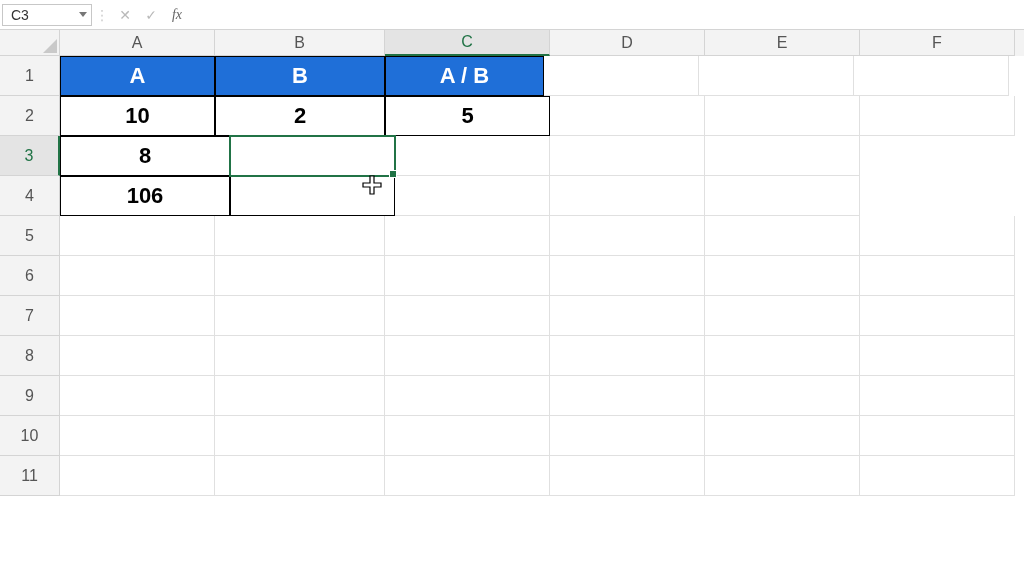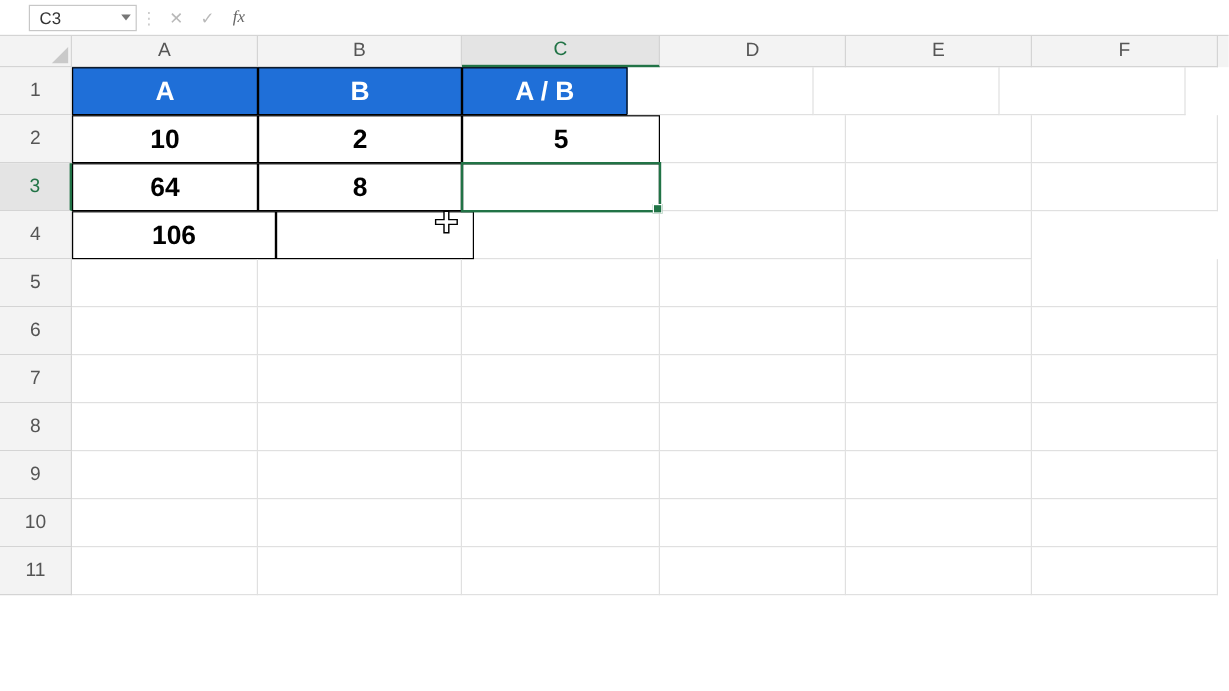--- a/index.html
+++ b/index.html
@@ -23,21 +23,21 @@
   .name-box {
     width: 90px;
     height: 22px;
     border: 1px solid #c7c7c7;
     background: #ffffff;
     display: flex;
     align-items: center;
     padding: 2px 8px;
     color: #333;
     position: relative;
-    margin-left: 24px;
+    margin-left: 2px;
   }
   .name-box .dd {
     position: absolute;
     right: 4px;
     width: 0; height: 0;
     border-left: 4px solid transparent;
     border-right: 4px solid transparent;
     border-top: 5px solid #777;
   }
   .fb-sep {
@@ -221,21 +221,21 @@
   <div class="rows">
 
     <div class="row">
       <div class="row-h">1</div>
       <div class="cell hdr-cell thick-border" style="width:155px">
           <span>A</span>
         </div>
       <div class="cell hdr-cell thick-border" style="width:170px">
           <span>B</span>
         </div>
-      <div class="cell hdr-cell thick-border" style="width:138px">
+      <div class="cell hdr-cell thick-border" style="width:159px">
           <span>A / B</span>
         </div>
       <div class="cell" style="width:155px"></div>
       <div class="cell" style="width:155px"></div>
       <div class="cell" style="width:155px"></div>
     </div>
 
     <div class="row">
       <div class="row-h">2</div>
       <div class="cell bold thick-border" style="width:155px">
@@ -247,23 +247,20 @@
       <div class="cell bold thick-border" style="width:165px">
           <span>5</span>
         </div>
       <div class="cell" style="width:155px"></div>
       <div class="cell" style="width:155px"></div>
       <div class="cell" style="width:155px"></div>
     </div>
 
     <div class="row">
       <div class="row-h active">3</div>
-      <div class="cell bold thick-border" style="width:155px">
-          <span>64</span>
-        </div>
       <div class="cell bold thick-border" style="width:170px">
           <span>8</span>
         </div>
       <div class="cell bold thick-border selected-cell" style="width:165px">
           <span></span>
         </div>
       <div class="cell" style="width:155px"></div>
       <div class="cell" style="width:155px"></div>
       <div class="cell" style="width:155px"></div>
     </div>

